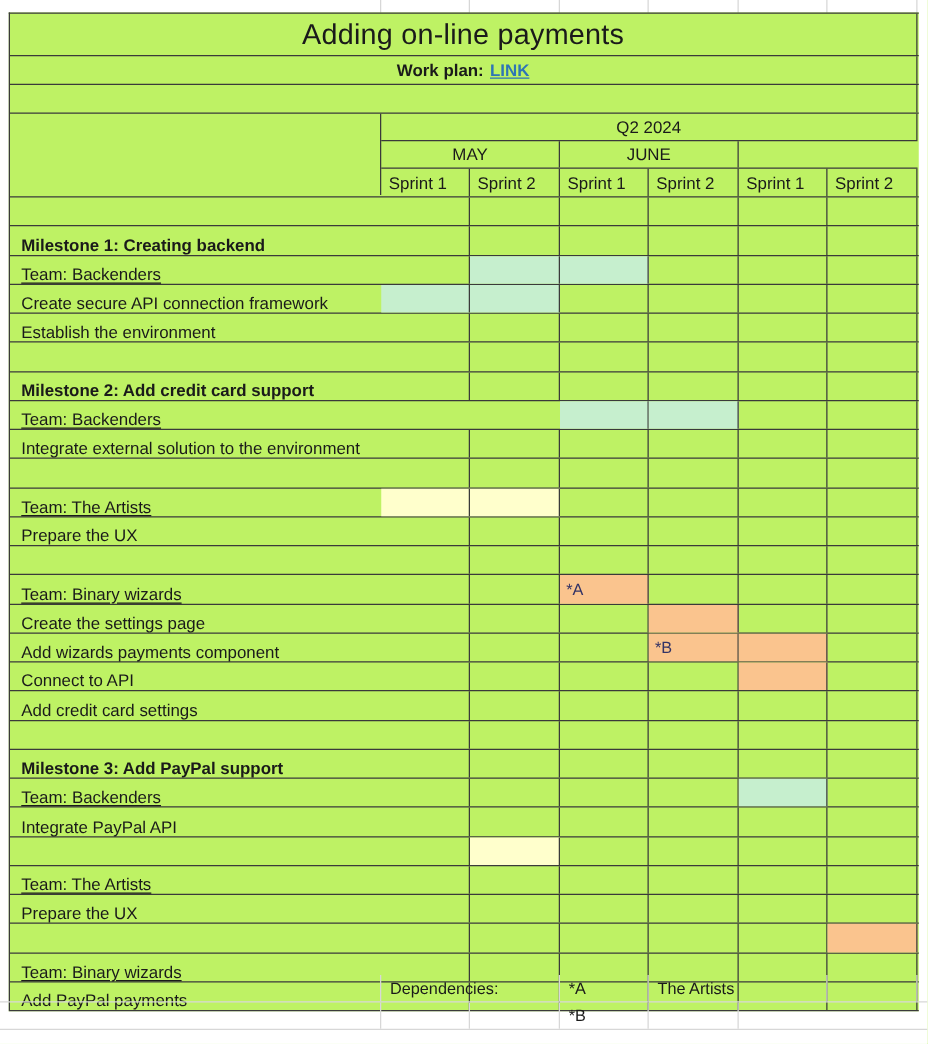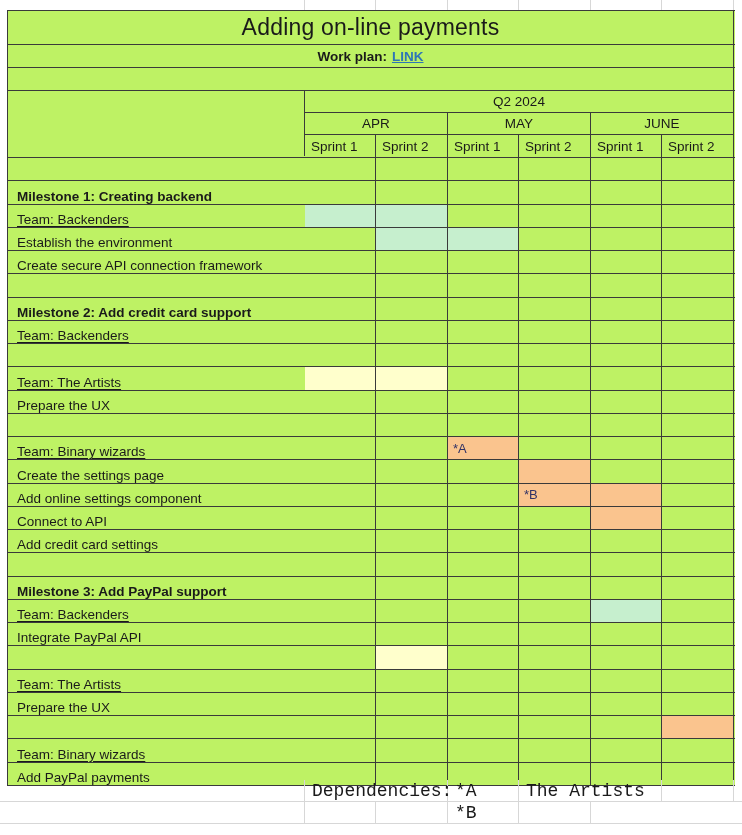--- a/index.html
+++ b/index.html
@@ -58,21 +58,21 @@
   .label-cell{padding-left:9px;margin-top:38px;}
   .type-milestone{font-weight:bold;}
   .type-team{text-decoration:underline;text-underline-offset:2px;}
   .sprint-cell{justify-content:flex-start;}
   .sprint-cell.note{color:#333366;padding-left:5px;font-size:13px;}
   
   .deps{position:absolute;left:0;top:780px;width:742px;}
   .deps .drow{display:flex;height:22px;box-sizing:border-box;border-bottom:1px solid var(--faint);}
   .deps .dcell{
     box-sizing:border-box;border-right:1px solid var(--faint);
-    display:flex;align-items:center;font-size:18px;white-space:nowrap;font-family:Liberation Mono, monospace;
+    display:flex;align-items:center;font-size:13px;white-space:nowrap;
   }
   .deps .dtail{border-right:none;width:8px;}
   .deps .padded{padding-left:7px;}
 </style>
 </head>
 <body>
 
 <div class="page">
 
   <div class="stub" style="left:304px"></div>
@@ -100,21 +100,20 @@
       <div class="cell blank-cell"></div>
     </div>
 
     <div class="row header-row">
       <div class="cell header-left"></div>
       <div class="header-right">
         <div class="hrow inner">
           <div class="hcell quarter-cell">Q2 2024</div>
         </div>
         <div class="hrow inner">
-          <div class="hcell month-cell">APR</div>
           <div class="hcell month-cell">MAY</div>
           <div class="hcell month-cell">JUNE</div>
         </div>
         <div class="hrow">
           <div class="hcell sprint-cell-h" style="width:71px">Sprint 1</div>
           <div class="hcell sprint-cell-h" style="width:72px">Sprint 2</div>
           <div class="hcell sprint-cell-h" style="width:71px">Sprint 1</div>
           <div class="hcell sprint-cell-h" style="width:72px">Sprint 2</div>
           <div class="hcell sprint-cell-h" style="width:71px">Sprint 1</div>
           <div class="hcell sprint-cell-h" style="width:72px">Sprint 2</div>
@@ -135,61 +134,68 @@
         <div class="row body-row">
           <div class="cell label-cell type-team" style="width: 297px;">Team: Backenders</div>
           <div class="cell sprint-cell" style="width: 71px;"></div>
           <div class="cell sprint-cell" style="width: 72px;"></div>
           <div class="cell sprint-cell" style="width: 71px;"></div>
           <div class="cell sprint-cell" style="width: 72px;"></div>
           <div class="cell sprint-cell" style="width: 71px;"></div>
           <div class="cell sprint-cell" style="width: 72px;"></div>
         </div>
         <div class="row body-row">
+          <div class="cell label-cell type-task" style="width: 297px;">Create secure API connection framework</div>
+          <div class="cell sprint-cell" style="width: 71px;"></div>
+          <div class="cell sprint-cell" style="width: 72px; background: rgb(198, 239, 206);"></div>
+          <div class="cell sprint-cell" style="width: 71px; background: rgb(198, 239, 206);"></div>
+          <div class="cell sprint-cell" style="width: 72px;"></div>
+          <div class="cell sprint-cell" style="width: 71px;"></div>
+          <div class="cell sprint-cell" style="width: 72px;"></div>
+        </div>
+        <div class="row body-row">
           <div class="cell label-cell type-task" style="width: 297px;">Establish the environment</div>
           <div class="cell sprint-cell" style="width: 71px; background: rgb(198, 239, 206);"></div>
           <div class="cell sprint-cell" style="width: 72px; background: rgb(198, 239, 206);"></div>
           <div class="cell sprint-cell" style="width: 71px;"></div>
           <div class="cell sprint-cell" style="width: 72px;"></div>
           <div class="cell sprint-cell" style="width: 71px;"></div>
           <div class="cell sprint-cell" style="width: 72px;"></div>
         </div>
         <div class="row body-row">
-          <div class="cell label-cell type-task" style="width: 297px;">Create secure API connection framework</div>
-          <div class="cell sprint-cell" style="width: 71px;"></div>
+          <div class="cell label-cell type-empty" style="width: 297px;"></div>
+          <div class="cell sprint-cell" style="width: 71px;"></div>
+          <div class="cell sprint-cell" style="width: 72px;"></div>
+          <div class="cell sprint-cell" style="width: 71px;"></div>
+          <div class="cell sprint-cell" style="width: 72px;"></div>
+          <div class="cell sprint-cell" style="width: 71px;"></div>
+          <div class="cell sprint-cell" style="width: 72px;"></div>
+        </div>
+        <div class="row body-row">
+          <div class="cell label-cell type-milestone" style="width: 297px;">Milestone 2: Add credit card support</div>
+          <div class="cell sprint-cell" style="width: 71px;"></div>
+          <div class="cell sprint-cell" style="width: 72px;"></div>
+          <div class="cell sprint-cell" style="width: 71px;"></div>
+          <div class="cell sprint-cell" style="width: 72px;"></div>
+          <div class="cell sprint-cell" style="width: 71px;"></div>
+          <div class="cell sprint-cell" style="width: 72px;"></div>
+        </div>
+        <div class="row body-row">
+          <div class="cell label-cell type-team" style="width: 297px;">Team: Backenders</div>
+          <div class="cell sprint-cell" style="width: 71px;"></div>
+          <div class="cell sprint-cell" style="width: 72px;"></div>
+          <div class="cell sprint-cell" style="width: 71px;"></div>
+          <div class="cell sprint-cell" style="width: 72px;"></div>
+          <div class="cell sprint-cell" style="width: 71px;"></div>
+          <div class="cell sprint-cell" style="width: 72px;"></div>
+        </div>
+        <div class="row body-row">
+          <div class="cell label-cell type-task" style="width: 440px;">Integrate external solution to the environment</div>
+          <div class="cell sprint-cell" style="width: 71px; background: rgb(198, 239, 206);"></div>
           <div class="cell sprint-cell" style="width: 72px; background: rgb(198, 239, 206);"></div>
-          <div class="cell sprint-cell" style="width: 71px; background: rgb(198, 239, 206);"></div>
-          <div class="cell sprint-cell" style="width: 72px;"></div>
-          <div class="cell sprint-cell" style="width: 71px;"></div>
-          <div class="cell sprint-cell" style="width: 72px;"></div>
-        </div>
-        <div class="row body-row">
-          <div class="cell label-cell type-empty" style="width: 297px;"></div>
-          <div class="cell sprint-cell" style="width: 71px;"></div>
-          <div class="cell sprint-cell" style="width: 72px;"></div>
-          <div class="cell sprint-cell" style="width: 71px;"></div>
-          <div class="cell sprint-cell" style="width: 72px;"></div>
-          <div class="cell sprint-cell" style="width: 71px;"></div>
-          <div class="cell sprint-cell" style="width: 72px;"></div>
-        </div>
-        <div class="row body-row">
-          <div class="cell label-cell type-milestone" style="width: 297px;">Milestone 2: Add credit card support</div>
-          <div class="cell sprint-cell" style="width: 71px;"></div>
-          <div class="cell sprint-cell" style="width: 72px;"></div>
-          <div class="cell sprint-cell" style="width: 71px;"></div>
-          <div class="cell sprint-cell" style="width: 72px;"></div>
-          <div class="cell sprint-cell" style="width: 71px;"></div>
-          <div class="cell sprint-cell" style="width: 72px;"></div>
-        </div>
-        <div class="row body-row">
-          <div class="cell label-cell type-team" style="width: 297px;">Team: Backenders</div>
-          <div class="cell sprint-cell" style="width: 71px;"></div>
-          <div class="cell sprint-cell" style="width: 72px;"></div>
-          <div class="cell sprint-cell" style="width: 71px;"></div>
-          <div class="cell sprint-cell" style="width: 72px;"></div>
           <div class="cell sprint-cell" style="width: 71px;"></div>
           <div class="cell sprint-cell" style="width: 72px;"></div>
         </div>
         <div class="row body-row">
           <div class="cell label-cell type-empty" style="width: 297px;"></div>
           <div class="cell sprint-cell" style="width: 71px;"></div>
           <div class="cell sprint-cell" style="width: 72px;"></div>
           <div class="cell sprint-cell" style="width: 71px;"></div>
           <div class="cell sprint-cell" style="width: 72px;"></div>
           <div class="cell sprint-cell" style="width: 71px;"></div>
@@ -234,21 +240,21 @@
         <div class="row body-row">
           <div class="cell label-cell type-task" style="width: 297px;">Create the settings page</div>
           <div class="cell sprint-cell" style="width: 71px;"></div>
           <div class="cell sprint-cell" style="width: 72px;"></div>
           <div class="cell sprint-cell note" style="width: 71px; background: rgb(250, 196, 142);">*A</div>
           <div class="cell sprint-cell" style="width: 72px;"></div>
           <div class="cell sprint-cell" style="width: 71px;"></div>
           <div class="cell sprint-cell" style="width: 72px;"></div>
         </div>
         <div class="row body-row">
-          <div class="cell label-cell type-task" style="width: 297px;">Add online settings component</div>
+          <div class="cell label-cell type-task" style="width: 297px;">Add wizards payments component</div>
           <div class="cell sprint-cell" style="width: 71px;"></div>
           <div class="cell sprint-cell" style="width: 72px;"></div>
           <div class="cell sprint-cell" style="width: 71px;"></div>
           <div class="cell sprint-cell" style="width: 72px; background: rgb(250, 196, 142);"></div>
           <div class="cell sprint-cell" style="width: 71px;"></div>
           <div class="cell sprint-cell" style="width: 72px;"></div>
         </div>
         <div class="row body-row">
           <div class="cell label-cell type-task" style="width: 297px;">Connect to API</div>
           <div class="cell sprint-cell" style="width: 71px;"></div>

